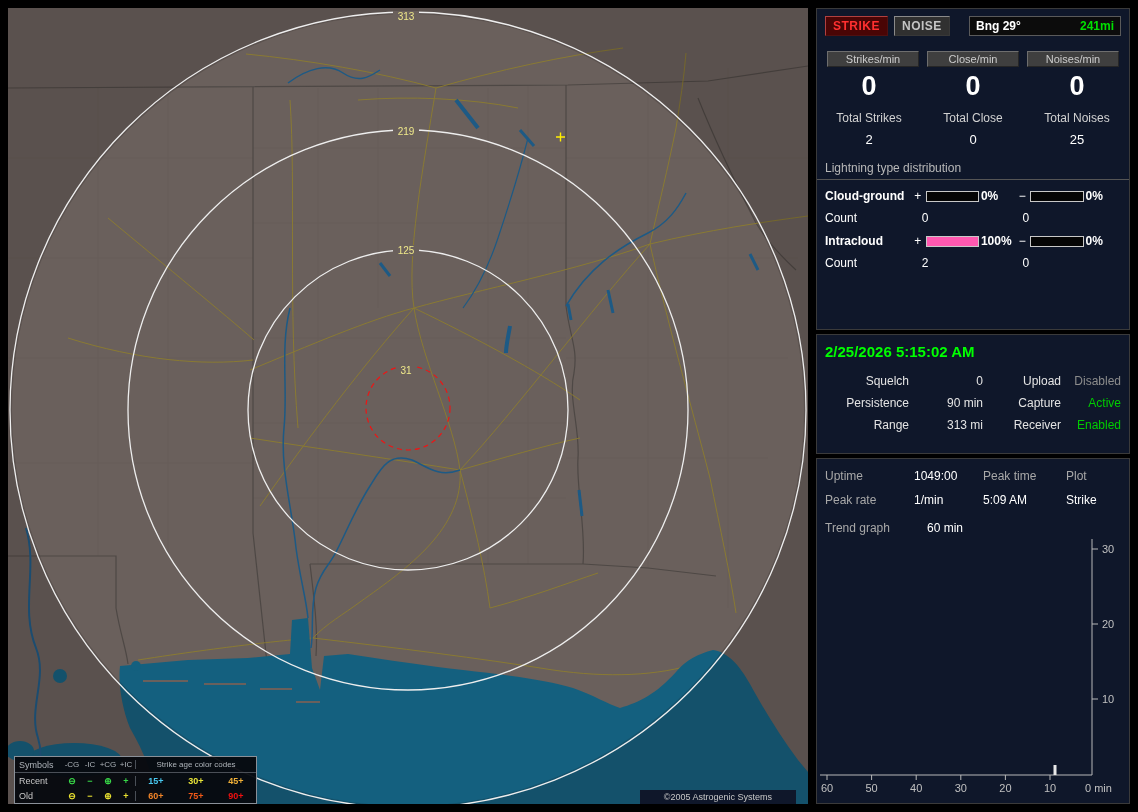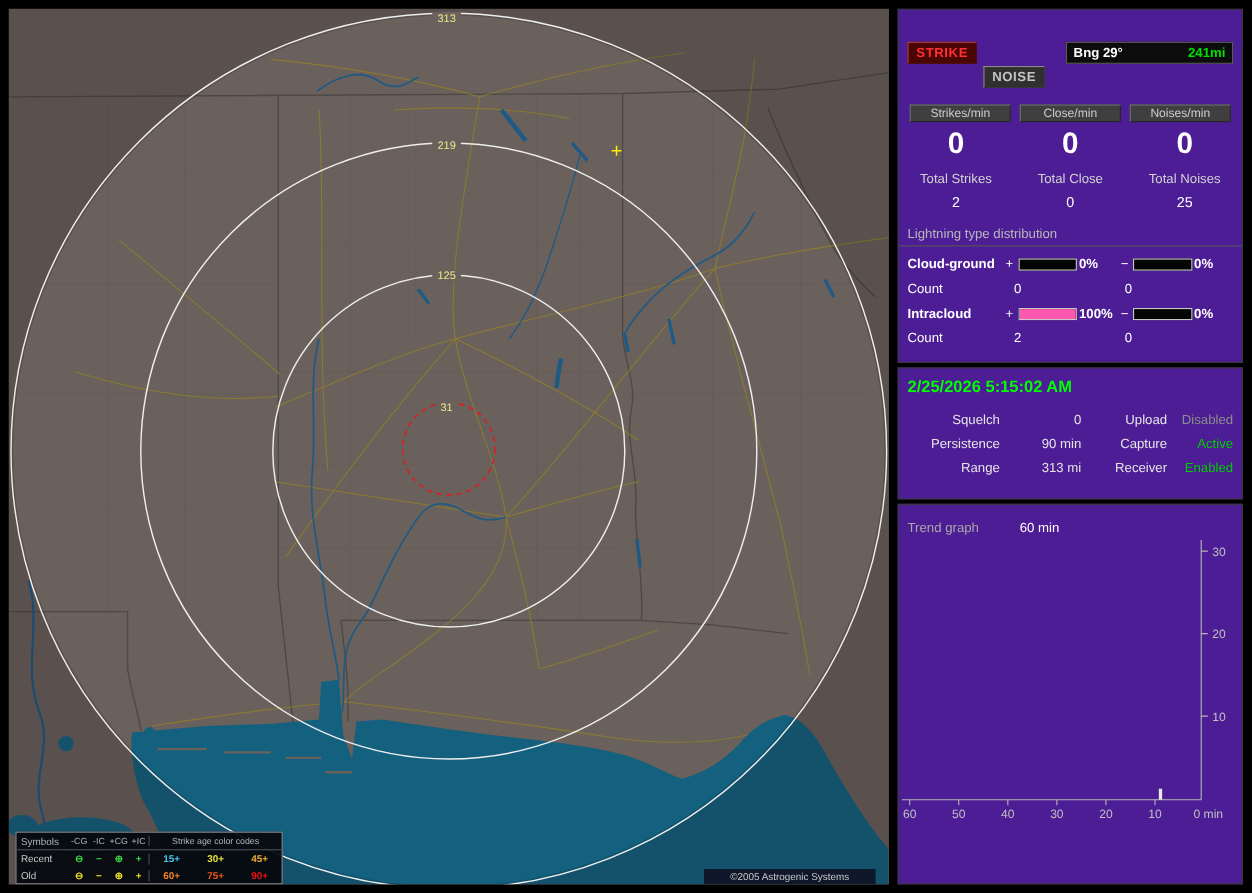--- a/index.html
+++ b/index.html
@@ -23,32 +23,32 @@
   .lg-ages{display:flex;flex:1;border-left:1px solid #4a4f57;}
   .lg-ages-head{flex:1;text-align:center;font-size:8px;}
   .c-recent{color:#38d848;}
   .c-old{color:#e8e030;}
 
   .copyright{position:absolute;right:12px;bottom:0;background:#0f172a;color:#c8c8c8;
              font-size:9px;padding:2px 24px;z-index:5;}
 
   
   .panel{position:absolute;left:816px;top:8px;width:314px;height:796px;}
-  .section{position:absolute;left:0;width:314px;background:#4c1d95;
+  .section{position:absolute;left:0;width:314px;background:#0f172a;
            border:1px solid #3a3a3a;box-sizing:border-box;}
   #sec1{top:0;height:322px;}
   #sec2{top:326px;height:120px;}
   #sec3{top:450px;height:346px;}
 
   .row1{display:flex;align-items:center;padding:7px 8px 0 8px;}
   .btn{font-size:12px;font-weight:bold;padding:2px 7px;cursor:default;letter-spacing:.5px;}
   .btn-strike{color:#ff3030;background:#4a0505;
               border:1px solid;border-color:#b04040 #501010 #501010 #b04040;}
   .btn-noise{color:#c4c4c4;background:#303030;margin-left:6px;
-             border:1px solid;border-color:#8a8a8a #383838 #383838 #8a8a8a;margin-top:44px;}
+             border:1px solid;border-color:#8a8a8a #383838 #383838 #8a8a8a;}
   .bng-box{margin-left:auto;width:138px;display:flex;justify-content:space-between;
            background:#0c0c0c;border:1px solid #5a5a5a;padding:2px 6px;
            font-size:12px;font-weight:bold;}
   .bng-val{color:#00e000;}
 
   .rate-row{display:flex;justify-content:space-between;padding:15px 10px 0;}
   .rate-box{width:90px;text-align:center;background:#3f3f3f;color:#cccccc;
             font-size:11px;padding:1px 0;
             border:1px solid;border-color:#6e6e6e #262626 #262626 #6e6e6e;}
   .zeros-row{display:flex;margin-top:4px;}
@@ -323,20 +323,31 @@
       <span class="c-green">Active</span>
 
       <span>Range</span>
       <span>313 mi</span>
       <span>Receiver</span>
       <span class="c-green">Enabled</span>
     </div>
   </div>
 
   <div class="section" id="sec3">
+    <div class="stats-grid">
+      <span class="slabel">Uptime</span>
+      <span class="sval">1049:00</span>
+      <span class="slabel">Peak time</span>
+      <span class="slabel">Plot</span>
+
+      <span class="slabel">Peak rate</span>
+      <span class="sval">1/min</span>
+      <span class="sval">5:09 AM</span>
+      <span class="sval">Strike</span>
+    </div>
     <div class="trend-row">
       <span class="slabel">Trend graph</span>
       <span class="sval">60 min</span>
     </div>
 
     <svg class="trend-chart" width="308" height="258" viewBox="0 0 308 258">
       <path class="axis" d="M272,0 V236 M0,236 H272"></path>
       <path class="axis" d="M272,10 h6 M272,85 h6 M272,160 h6
                            M7,236 v5 M51.6,236 v5 M96.2,236 v5 M140.8,236 v5 M185.4,236 v5 M230,236 v5"></path>
       <rect x="233.5" y="226" width="3" height="10" fill="#e8e8e8"></rect>

